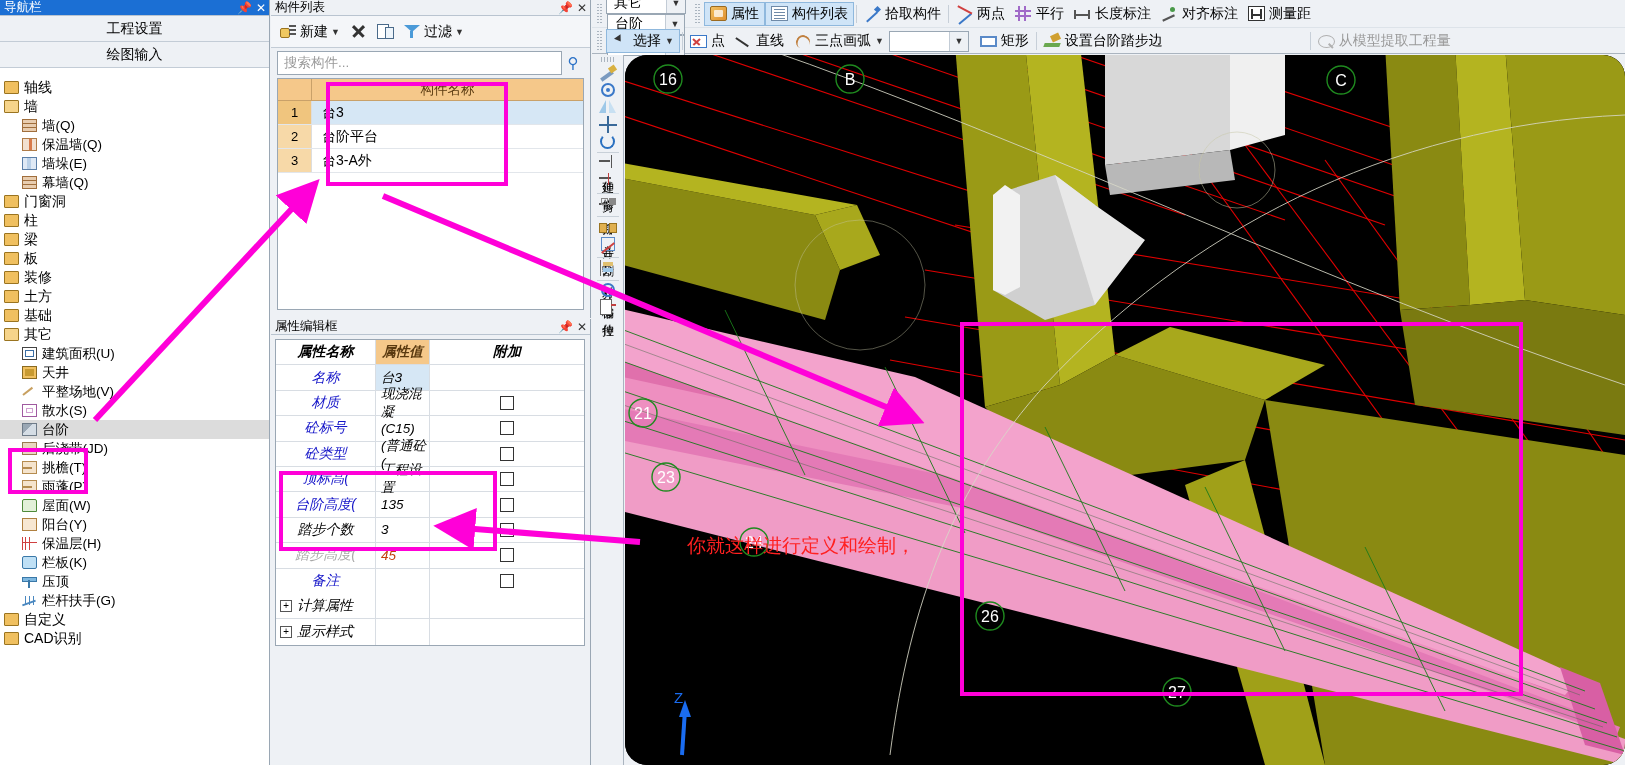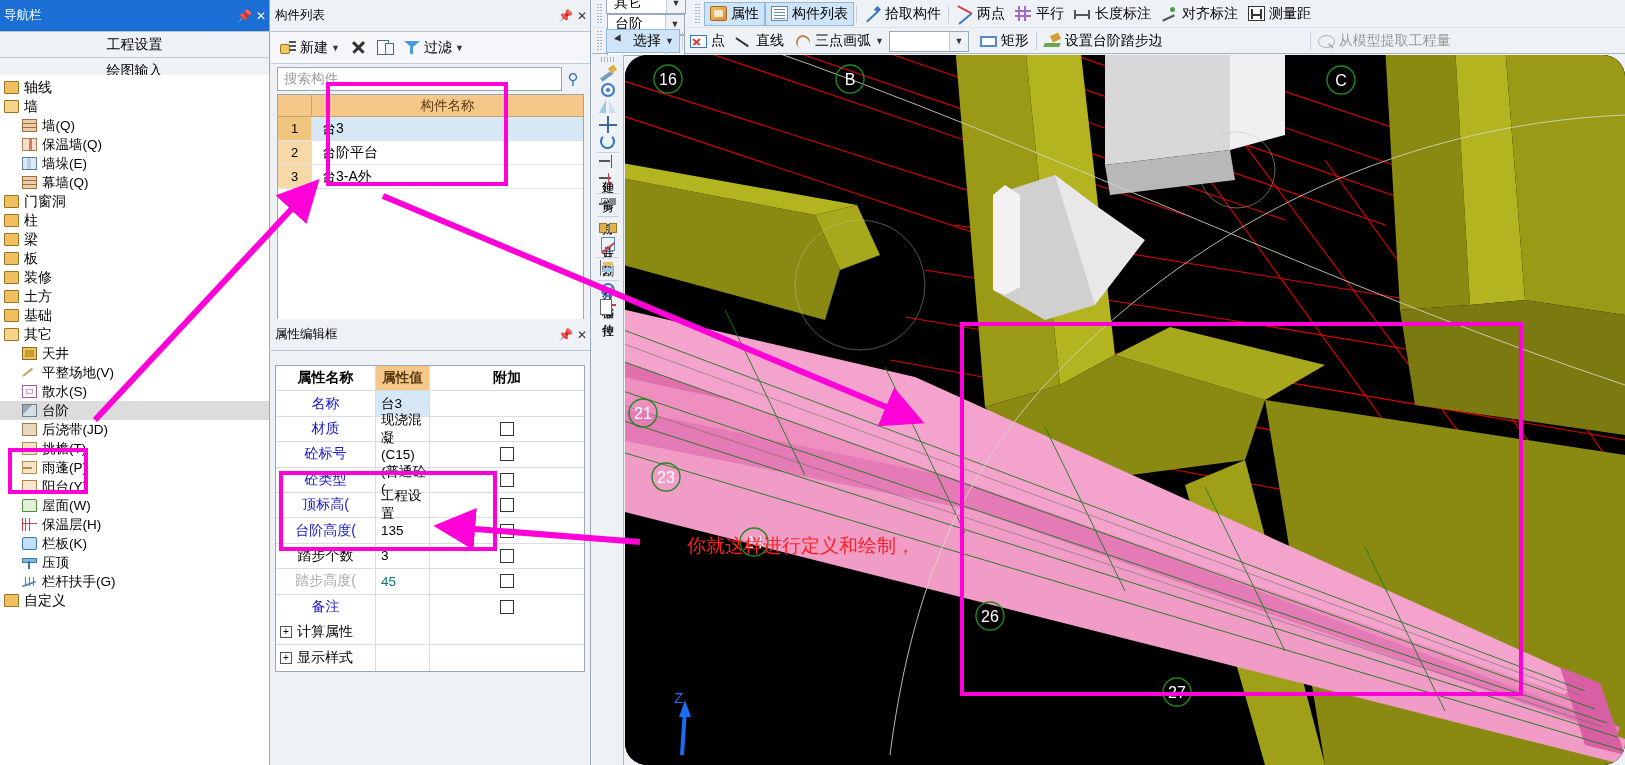--- a/index.html
+++ b/index.html
@@ -8,21 +8,21 @@
     font-family: "Liberation Sans","DejaVu Sans",sans-serif;
     font-size:13px;
     background:#eef1f5;
     color:#000;
     position:relative;
   }
   .app { position:absolute; inset:0; }
 
   
   .panel-title {
-    height:32px; display:flex; align-items:center;
+    height:16px; display:flex; align-items:center;
     font-size:12.5px; padding-left:4px;
     border-bottom:1px solid #b9c4d0;
   }
   .panel-title.active { background:#1b6fd4; color:#fff; }
   .panel-title.plain  { background:#eef1f5; color:#000; }
   .panel-title .sp { flex:1; }
   .pin, .xbtn { width:16px; text-align:center; font-size:12px; cursor:default; }
   .panel-title.active .pin, .panel-title.active .xbtn { color:#fff; }
   .panel-title.plain .pin, .panel-title.plain .xbtn { color:#333; }
 
@@ -107,31 +107,31 @@
   .grow { display:flex; height:24px; border-bottom:1px solid #e2e6eb; font-size:14px; }
   .grow.sel { background:#d6e7f5; }
   .grow .idx { width:34px; background:#f7d9a8; border-right:1px solid #ddd;
                display:flex; align-items:center; justify-content:center; font-size:13px; }
   .grow.sel .idx { background:#f0c57e; }
   .grow .nm { flex:1; display:flex; align-items:center; padding-left:10px; }
 
   
   #prop { position:absolute; left:271px; top:319px; width:320px; height:446px;
           background:#eef1f5; border-right:1px solid #9aa7b4; }
-  .ptable { margin:14px 5px 0 4px; border:1px solid #9aa7b4; background:#fff; }
+  .ptable { margin:4px 5px 0 4px; border:1px solid #9aa7b4; background:#fff;font-style:italic; }
   .prow { display:flex; height:25.4px; border-bottom:1px solid #d8dde3; font-size:14px; }
   .prow:last-child { border-bottom:none; }
   .pname { width:100px; border-right:1px solid #d8dde3; display:flex; align-items:center;
            justify-content:center; color:#1414c8; }
   .pname.black { color:#000; }
   .pname.gray  { color:#a8a8a8; }
   .pname.lead  { justify-content:flex-start; padding-left:4px; color:#000; }
   .pval  { width:54px; border-right:1px solid #d8dde3; display:flex; align-items:center;
            padding-left:5px; font-size:13.5px; }
-  .pval.gray { color:#0f766e; }
+  .pval.gray { color:#c2410c; }
   .padd  { flex:1; display:flex; align-items:center; justify-content:center; }
   .hrow  { background:#fff; }
   .hrow .pname { background:#fff; color:#000; font-weight:bold; font-size:14px; }
   .hrow .pval  { background:#f5c88a; color:#5a3a10; font-weight:bold; justify-content:center; padding-left:0; }
   .hrow .padd  { background:#fff; color:#000; font-weight:bold; }
   .chk { width:14px; height:14px; border:1.5px solid #333; background:#fff; }
   .plusbox { width:12px; height:12px; border:1px solid #555; background:#fff;
              font-size:10px; line-height:10px; text-align:center; margin-right:5px; color:#000; }
   .selval { background:#d6e7f5; }
 
@@ -333,20 +333,24 @@
         </div>
         <div class="tnode">
           <span class="tico ico-folder"></span>
           <span class="tlabel">基础</span>
         </div>
         <div class="tnode">
           <span class="tico ico-folder open"></span>
           <span class="tlabel">其它</span>
         </div>
         <div class="tnode child">
+          <span class="tico ico-area"></span>
+          <span class="tlabel">建筑面积(U)</span>
+        </div>
+        <div class="tnode child">
           <span class="tico ico-well"></span>
           <span class="tlabel">天井</span>
         </div>
         <div class="tnode child">
           <span class="tico ico-flat"></span>
           <span class="tlabel">平整场地(V)</span>
         </div>
         <div class="tnode child">
           <span class="tico ico-apron"></span>
           <span class="tlabel">散水(S)</span>
@@ -361,46 +365,50 @@
         </div>
         <div class="tnode child">
           <span class="tico ico-eave"></span>
           <span class="tlabel">挑檐(T)</span>
         </div>
         <div class="tnode child">
           <span class="tico ico-eave"></span>
           <span class="tlabel">雨蓬(P)</span>
         </div>
         <div class="tnode child">
+          <span class="tico ico-roof"></span>
+          <span class="tlabel">屋面(W)</span>
+        </div>
+        <div class="tnode child">
           <span class="tico ico-balc"></span>
           <span class="tlabel">阳台(Y)</span>
         </div>
         <div class="tnode child">
-          <span class="tico ico-roof"></span>
-          <span class="tlabel">屋面(W)</span>
-        </div>
-        <div class="tnode child">
           <span class="tico ico-insul"></span>
           <span class="tlabel">保温层(H)</span>
         </div>
         <div class="tnode child">
           <span class="tico ico-rail"></span>
           <span class="tlabel">栏板(K)</span>
         </div>
         <div class="tnode child">
           <span class="tico ico-cap"></span>
           <span class="tlabel">压顶</span>
         </div>
         <div class="tnode child">
           <span class="tico ico-hand"></span>
           <span class="tlabel">栏杆扶手(G)</span>
         </div>
         <div class="tnode">
           <span class="tico ico-folder"></span>
           <span class="tlabel">自定义</span>
+        </div>
+        <div class="tnode">
+          <span class="tico ico-folder"></span>
+          <span class="tlabel">CAD识别</span>
         </div>
       </div>
 
     <div class="hl-box" style="left:8px; top:448px; width:80px; height:46px;"></div>
   </div>
 
   <div id="clist">
     <div class="panel-title plain">
       <span>构件列表</span>
       <span class="sp"></span>

